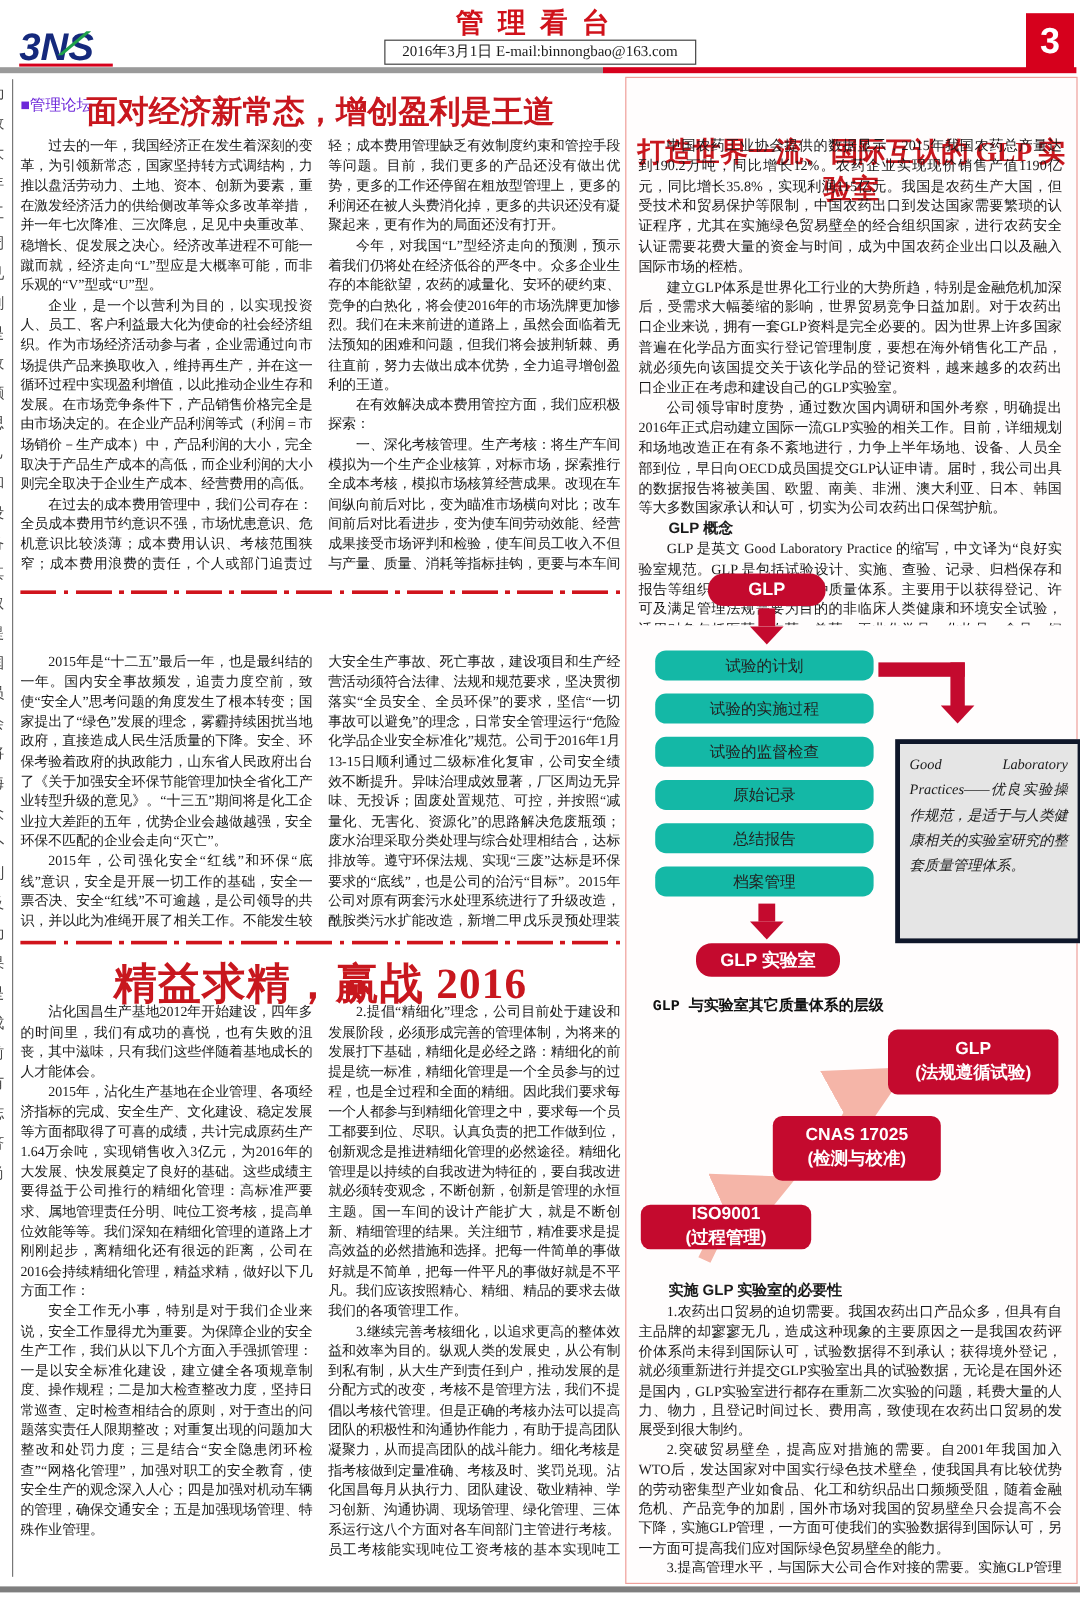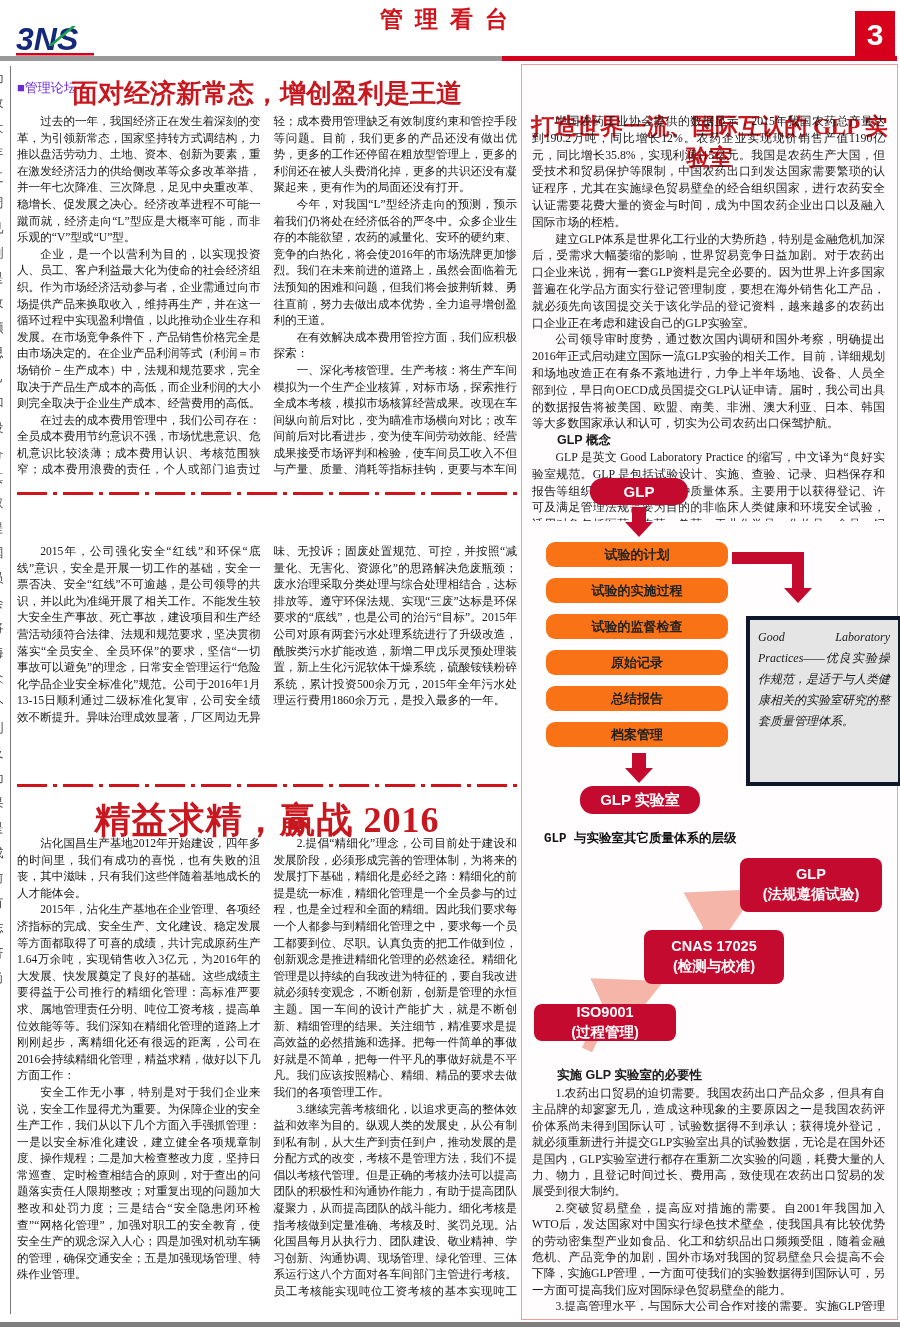--- a/index.html
+++ b/index.html
@@ -52,23 +52,23 @@
   .flow{position:absolute;top:405px;left:10px;width:353px;height:596px;
      font-family:"Liberation Sans",sans-serif;}
   .pill{position:absolute;background:#c40a2e;color:#fff;font-weight:bold;font-size:15px;
      border-radius:13px;display:flex;align-items:center;justify-content:center;}
   .pill-top{left:58px;top:8px;width:98px;height:27px;}
   .pill-bottom{left:48px;top:316px;width:120px;height:28px;}
   .arrow-shaft{position:absolute;background:#c40a2e;}
   .arrow-head{position:absolute;width:0;height:0;border-left:14px solid transparent;
      border-right:14px solid transparent;border-top:15px solid #c40a2e;}
   .steps{position:absolute;left:14px;top:72px;width:182px;}
-  .flow-step{background:#f97316;border-radius:9px;height:25px;margin:0 0 11px 0;
+  .flow-step{background:#14b8a6;border-radius:9px;height:25px;margin:0 0 11px 0;
      display:flex;align-items:center;justify-content:center;
-     font-weight:bold;font-size:13px;color:#222;text-indent:0;}
+     font-weight:normal;font-size:13px;color:#222;text-indent:0;}
   .elbow-h{left:200px;top:82px;width:72px;height:12px;}
   .elbow-v{left:260px;top:82px;width:12px;height:38px;}
   .elbow-head{left:252px;top:118px;}
   .note-box{position:absolute;left:214px;top:146px;width:132px;height:148px;background:#e5e5e5;
      border:4px solid #0f172a;padding:7px 8px;font-family:"Liberation Serif",serif;
      font-style:italic;font-size:12px;line-height:1.75;text-align:justify;}
   .caption{position:absolute;left:12px;top:360px;font-weight:bold;font-size:12.5px;color:#111;font-family:Liberation Mono, monospace;}
   .ladder{position:absolute;left:0;top:388px;width:353px;height:208px;}
   .lbox{position:absolute;background:#c40a2e;color:#fff;border-radius:8px;
      display:flex;flex-direction:column;align-items:center;justify-content:center;
@@ -83,20 +83,21 @@
   .necessity-body p{margin:0;text-indent:2em;}
   
   .bottom-bar{position:absolute;left:0;right:0;top:1322px;height:5px;background:#7e7e7e;}
 </style>
 </head>
 <body>
 
 <div id="page">
 
   <div class="masthead-title">管理看台</div>
+  <div class="date-box">2016年3月1日 E-mail:binnongbao@163.com</div>
   <div class="logo">
     <svg width="130" height="38" viewBox="0 0 130 38">
       <text x="2" y="30" font-family="Liberation Sans, sans-serif" font-weight="bold" font-style="italic" font-size="32" fill="#15297c">3NS</text>
       <path d="M34 26 L58 6 L62 6 L38 26 Z" fill="#1fa24a"></path>
       <rect x="2" y="33" width="78" height="2.5" fill="#d6001c"></rect>
     </svg>
   </div>
   <div class="page-num">3</div>
   <div class="head-bar"></div>
 
@@ -143,33 +144,34 @@
   </div>
   <div class="edge-rule"></div>
 
   <div class="left-main">
     <div class="section-label">■管理论坛</div>
 
     <div class="art-title t1">面对经济新常态，增创盈利是王道</div>
     <div class="art-body b1">
       <div>
           <p>过去的一年，我国经济正在发生着深刻的变革，为引领新常态，国家坚持转方式调结构，力推以盘活劳动力、土地、资本、创新为要素，重在激发经济活力的供给侧改革等众多改革举措，并一年七次降准、三次降息，足见中央重改革、稳增长、促发展之决心。经济改革进程不可能一蹴而就，经济走向“L”型应是大概率可能，而非乐观的“V”型或“U”型。</p>
-          <p>企业，是一个以营利为目的，以实现投资人、员工、客户利益最大化为使命的社会经济组织。作为市场经济活动参与者，企业需通过向市场提供产品来换取收入，维持再生产，并在这一循环过程中实现盈利增值，以此推动企业生存和发展。在市场竞争条件下，产品销售价格完全是由市场决定的。在企业产品利润等式（利润＝市场销价－生产成本）中，法规和规范要求，完全取决于产品生产成本的高低，而企业利润的大小则完全取决于企业生产成本、经营费用的高低。</p>
+          <p>企业，是一个以营利为目的，以实现投资人、员工、客户利益最大化为使命的社会经济组织。作为市场经济活动参与者，企业需通过向市场提供产品来换取收入，维持再生产，并在这一循环过程中实现盈利增值，以此推动企业生存和发展。在市场竞争条件下，产品销售价格完全是由市场决定的。在企业产品利润等式（利润＝市场销价－生产成本）中，产品利润的大小，完全取决于产品生产成本的高低，而企业利润的大小则完全取决于企业生产成本、经营费用的高低。</p>
           <p>在过去的成本费用管理中，我们公司存在：全员成本费用节约意识不强，市场忧患意识、危机意识比较淡薄；成本费用认识、考核范围狭窄；成本费用浪费的责任，个人或部门追责过轻；成本费用管理缺乏有效制度约束和管控手段等问题。目前，我们更多的产品还没有做出优势，更多的工作还停留在粗放型管理上，更多的利润还在被人头费消化掉，更多的共识还没有凝聚起来，更有作为的局面还没有打开。</p>
           <p>今年，对我国“L”型经济走向的预测，预示着我们仍将处在经济低谷的严冬中。众多企业生存的本能欲望，农药的减量化、安环的硬约束、竞争的白热化，将会使2016年的市场洗牌更加惨烈。我们在未来前进的道路上，虽然会面临着无法预知的困难和问题，但我们将会披荆斩棘、勇往直前，努力去做出成本优势，全力追寻增创盈利的王道。</p>
           <p>在有效解决成本费用管控方面，我们应积极探索：</p>
           <p>一、深化考核管理。生产考核：将生产车间模拟为一个生产企业核算，对标市场，探索推行全成本考核，模拟市场核算经营成果。改现在车间纵向前后对比，变为瞄准市场横向对比；改车间前后对比看进步，变为使车间劳动效能、经营成果接受市场评判和检验，使车间员工收入不但与产量、质量、消耗等指标挂钩，更要与本车间模拟经营成果相结合；销售考核：将销售部门模拟为一个贸易公司核算，模拟市场核算买入卖出产品毛利、税费开支、经营成果。通过经营数据检验销售部门市场驾驭能力；生产辅助系统：积极探索精兵简政、走服务外包的路子；管服系统：尝试探索工作任务固化、部门费用总额管控的办法。</p>
         </div>
 
     </div>
 
     <div class="sep s1"></div>
 
     <div class="art-body b2">
       <div>
+          <p>2015年是“十二五”最后一年，也是最纠结的一年。国内安全事故频发，追责力度空前，致使“安全人”思考问题的角度发生了根本转变；国家提出了“绿色”发展的理念，雾霾持续困扰当地政府，直接造成人民生活质量的下降。安全、环保考验着政府的执政能力，山东省人民政府出台了《关于加强安全环保节能管理加快全省化工产业转型升级的意见》。“十三五”期间将是化工企业拉大差距的五年，优势企业会越做越强，安全环保不匹配的企业会走向“灭亡”。</p>
           <p>2015年，公司强化安全“红线”和环保“底线”意识，安全是开展一切工作的基础，安全一票否决、安全“红线”不可逾越，是公司领导的共识，并以此为准绳开展了相关工作。不能发生较大安全生产事故、死亡事故，建设项目和生产经营活动须符合法律、法规和规范要求，坚决贯彻落实“全员安全、全员环保”的要求，坚信“一切事故可以避免”的理念，日常安全管理运行“危险化学品企业安全标准化”规范。公司于2016年1月13-15日顺利通过二级标准化复审，公司安全绩效不断提升。异味治理成效显著，厂区周边无异味、无投诉；固废处置规范、可控，并按照“减量化、无害化、资源化”的思路解决危废瓶颈；废水治理采取分类处理与综合处理相结合，达标排放等。遵守环保法规、实现“三废”达标是环保要求的“底线”，也是公司的治污“目标”。2015年公司对原有两套污水处理系统进行了升级改造，酰胺类污水扩能改造，新增二甲戊乐灵预处理装置，新上生化污泥软体干燥系统，硫酸铵镁粉碎系统，累计投资500余万元，2015年全年污水处理运行费用1860余万元，是投入最多的一年。</p>
         </div>
 
     </div>
 
     <div class="sep s2"></div>
 
     <div class="art-title t3">精益求精，赢战 2016</div>
     <div class="art-body b3">
       <div>

